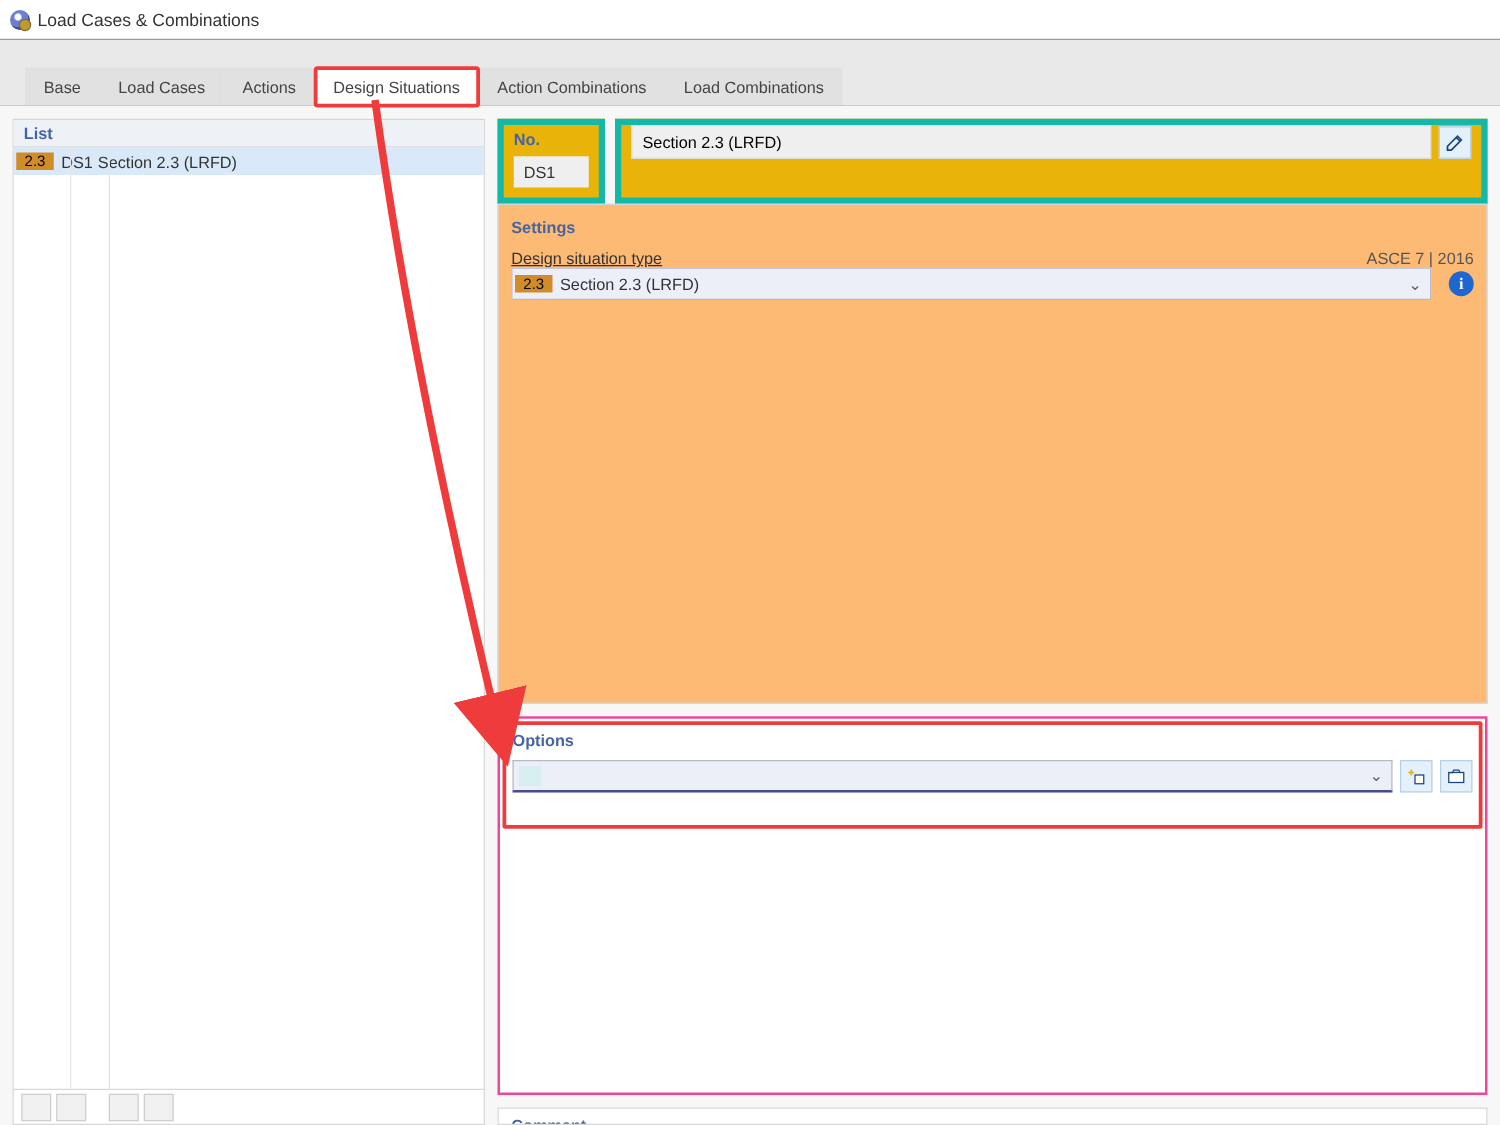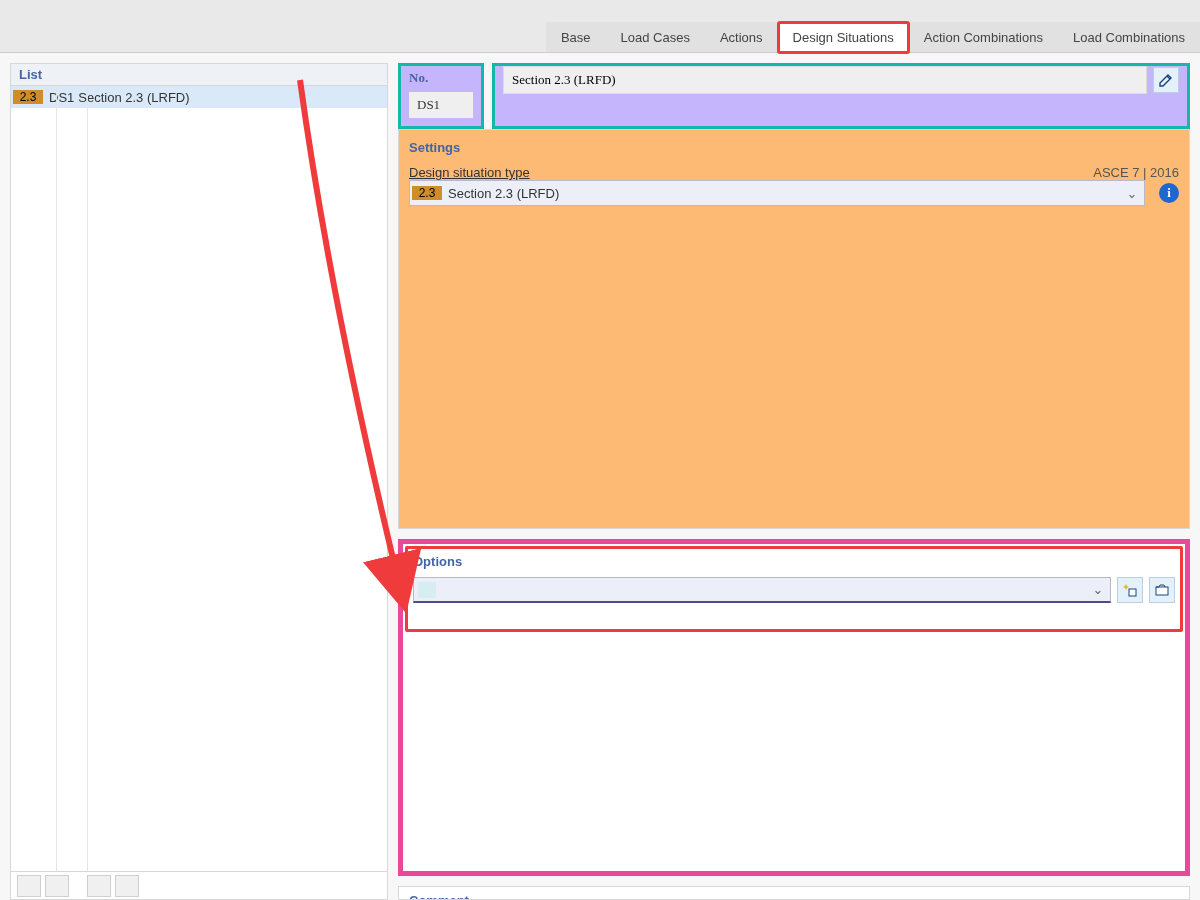--- a/index.html
+++ b/index.html
@@ -5,21 +5,21 @@
   * { box-sizing:border-box; margin:0; padding:0; }
   html,body { width:1200px; height:900px; font-family:"Segoe UI",Arial,sans-serif; font-size:13px; color:#333; background:#fff; overflow:hidden; }
 
   .window { width:100%; height:100%; display:flex; flex-direction:column; }
   .titlebar { height:32px; display:flex; align-items:center; padding:0 8px; gap:6px; border-bottom:1px solid #999; background:#fff; }
   .titlebar-icon { width:16px; height:16px; border-radius:50%; background:radial-gradient(circle at 40% 35%,#fff 0 15%,#6b7fd1 25% 55%,#3a4a8a 60% 100%); position:relative; }
   .titlebar-icon:after{content:"";position:absolute;right:-1px;bottom:-1px;width:8px;height:8px;border-radius:50%;background:#c09836;border:1px solid #856d25;}
   .titlebar-text { font-size:14px; }
 
   .tabstrip-outer { background:#e9e9e9; border-bottom:1px solid #ccc; padding:21px 0 0 20px; }
-  .tabstrip { display:flex; align-items:flex-end; gap:0;justify-content:flex-end; }
+  .tabstrip { display:flex; align-items:flex-end; gap:0; }
   .tab { padding:7px 14px 7px 14px; background:#e1e1e1; border:1px solid transparent; border-bottom:none; color:#444; cursor:default; }
   .tab.active { background:#fff; border:1px solid #c8c8c8; border-bottom:1px solid #fff; position:relative; top:1px; }
   .tab.highlight { outline:3px solid #ef3b3b; outline-offset:-2px; border-radius:2px; }
 
   .workarea { flex:1; display:flex; background:#f7f7f7; padding:10px 10px 0 10px; gap:10px; }
 
   
   .left { width:378px; flex:none; display:flex; flex-direction:column; background:#fff; border:1px solid #d7d7d7; }
   .left-header { background:#eef2f7; padding:3px 8px; color:#4564a3; font-weight:600; border-bottom:1px solid #d7d7d7;}
   .left-list { flex:1; overflow:auto; }
@@ -31,21 +31,21 @@
   .left-toolbar { height:28px; border-top:1px solid #d7d7d7; display:flex; align-items:center; gap:4px; padding:0 6px;}
   .left-toolbar .tb { width:24px; height:22px; border:1px solid #cfcfcf; background:#f0f0f0; }
   .left-cols{position:relative;}
   .left-cols:before,.left-cols:after{content:"";position:absolute;top:0;bottom:0;width:1px;background:#e4e4e4;}
   .left-cols:before{left:45px;} .left-cols:after{left:76px;}
 
   
   .right { flex:1; display:flex; gap:10px; }
   .main { flex:1; display:flex; flex-direction:column; }
   .header-row { display:flex; gap:8px; }
-  .box { background:#c4b5fd; border:3px solid #14b8a6;font-family:Liberation Serif, serif; }
+  .box { background:#eab308; border:5px solid #14b8a6; }
   .box-h { color:#4564a3; font-weight:600; padding:4px 8px 6px 8px; }
   .no-box { width:86px; }
   .no-box .val { margin:0 8px 8px 8px; background:#efefef; padding:5px 8px; }
   .name-box { flex:1; }
   .name-box .row { display:flex; align-items:center; gap:6px; padding:0 8px 8px 8px; }
   .name-box input { flex:1; background:#efefef; border:1px solid #dcdcdc; padding:5px 8px; font:inherit; }
   .icon-btn { width:26px; height:26px; border:1px solid #b8cfe6; background:#e4f1fb; display:flex; align-items:center; justify-content:center; }
   .active-box { width:60px; }
   .active-box .chk { width:16px; height:16px; border:1px solid #555; display:flex; align-items:center; justify-content:center; margin:2px 0 8px 8px; font-size:12px; line-height:1;}
 
@@ -57,36 +57,40 @@
   .section-title { color:#4564a3; font-weight:600; margin-bottom:10px; }
   .field-label { margin-bottom:0;text-decoration:underline; }
   .standard { float:right; color:#555;text-align:right; }
   .ds-select { display:flex; align-items:center; gap:6px; }
   .ds-select .combo { flex:1; display:flex; align-items:center; background:#eceff8; border:1px solid #b8b8c8; height:26px; padding:0 4px 0 0; }
   .ds-select .badge23 { margin:0 6px 0 2px; }
   .combo .spacer { flex:1; }
   .chev { width:16px; text-align:center; color:#666; }
   .info { width:20px; height:20px; border-radius:50%; background:#1e66d0; color:#fff; font-weight:700; display:flex; align-items:center; justify-content:center; font-family:Georgia,serif; font-size:13px; margin-left:8px;}
 
-  .options-panel { border:5px solid #ec4899; background:#fff; margin-top:10px; padding:10px; flex:1; position:relative;}
+  .options-panel { border:2px solid #ec4899; background:#fff; margin-top:10px; padding:10px; flex:1; position:relative;}
   .opt-highlight{ position:absolute; left:2px; right:2px; top:2px; height:86px; border:3px solid #ef3b3b; border-radius:2px; pointer-events:none;}
   .options-panel .section-title{margin-bottom:8px;}
   .wizard-row { display:flex; align-items:center; gap:6px; margin-top:2px;}
   .wizard-row .combo { flex:1; display:flex; align-items:center; background:#eceff8; border:1px solid #b8b8c8; border-bottom:2px solid #4a4a8d; height:26px; padding:0 4px; }
   .wizard-row .patch { width:18px; height:16px; background:#d6eef0; margin-right:8px;}
 
   .comment-panel { border:1px solid #d7d7d7; background:#fff; margin-top:10px; padding:6px 10px 2px 10px; height:14px; overflow:hidden;}
 
   
   .arrow-svg{position:absolute; left:0; top:0; pointer-events:none;}
 </style>
 </head>
 <body>
 
 <div class="window">
+  <div class="titlebar">
+    <span class="titlebar-icon"></span>
+    <span class="titlebar-text">Load Cases &amp; Combinations</span>
+  </div>
 
   <div class="tabstrip-outer">
     <div class="tabstrip">
       <div class="tab"><span>Base</span></div>
       <div class="tab"><span>Load Cases</span></div>
       <div class="tab"><span>Actions</span></div>
       <div class="tab active highlight"><span>Design Situations</span></div>
       <div class="tab"><span>Action Combinations</span></div>
       <div class="tab"><span>Load Combinations</span></div>
     </div>

